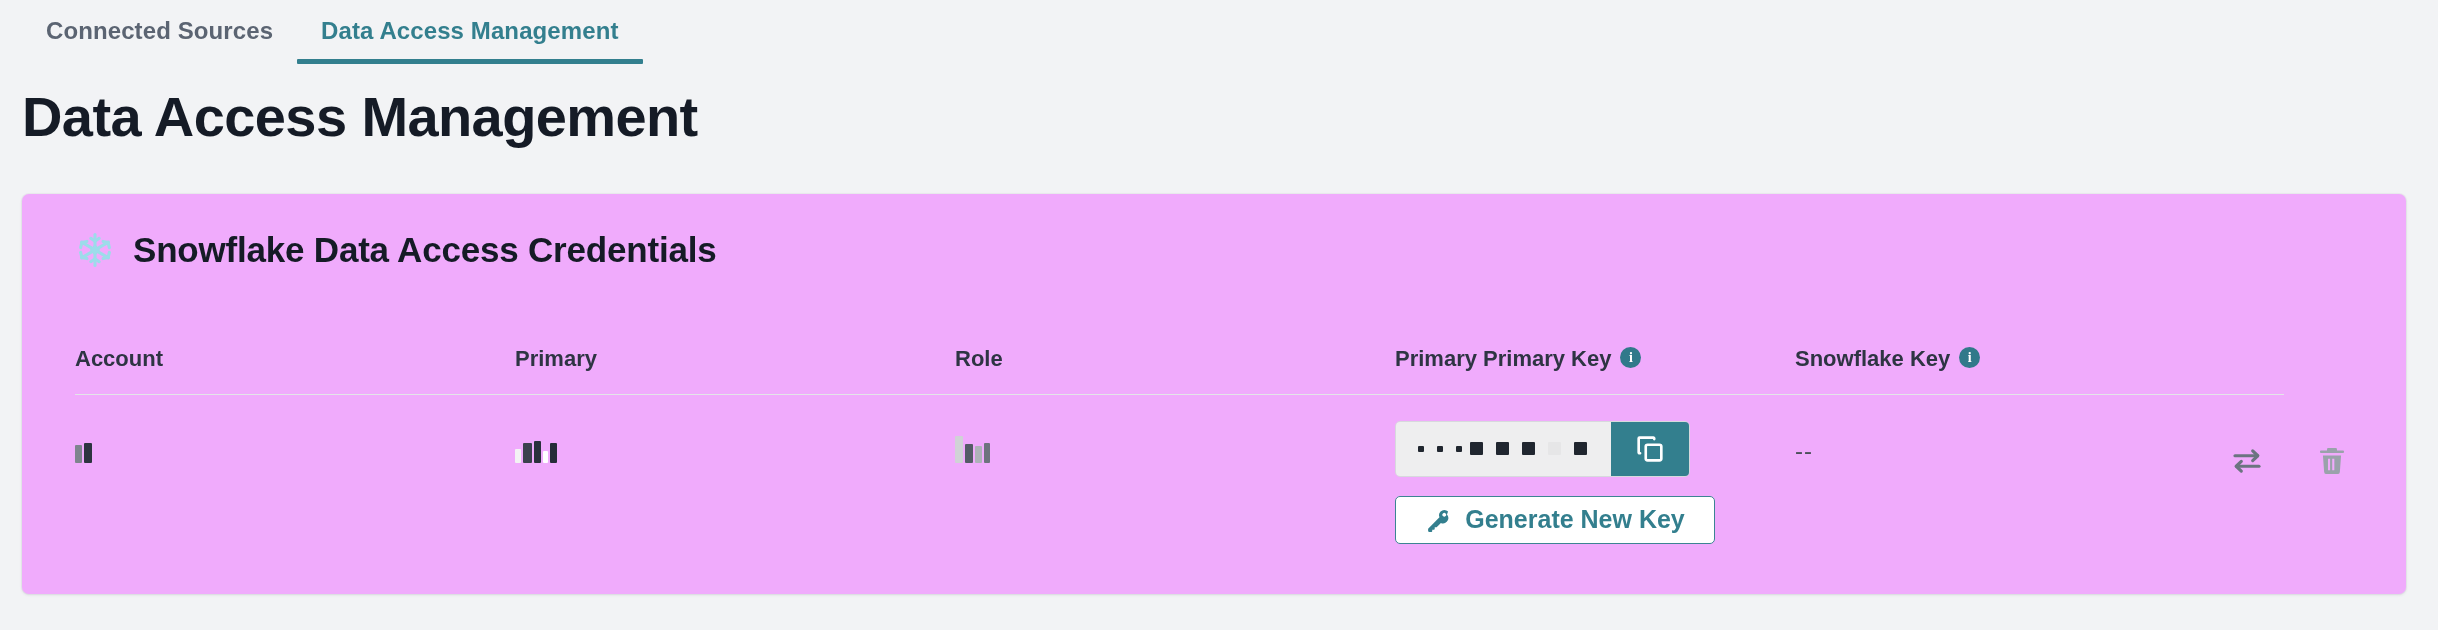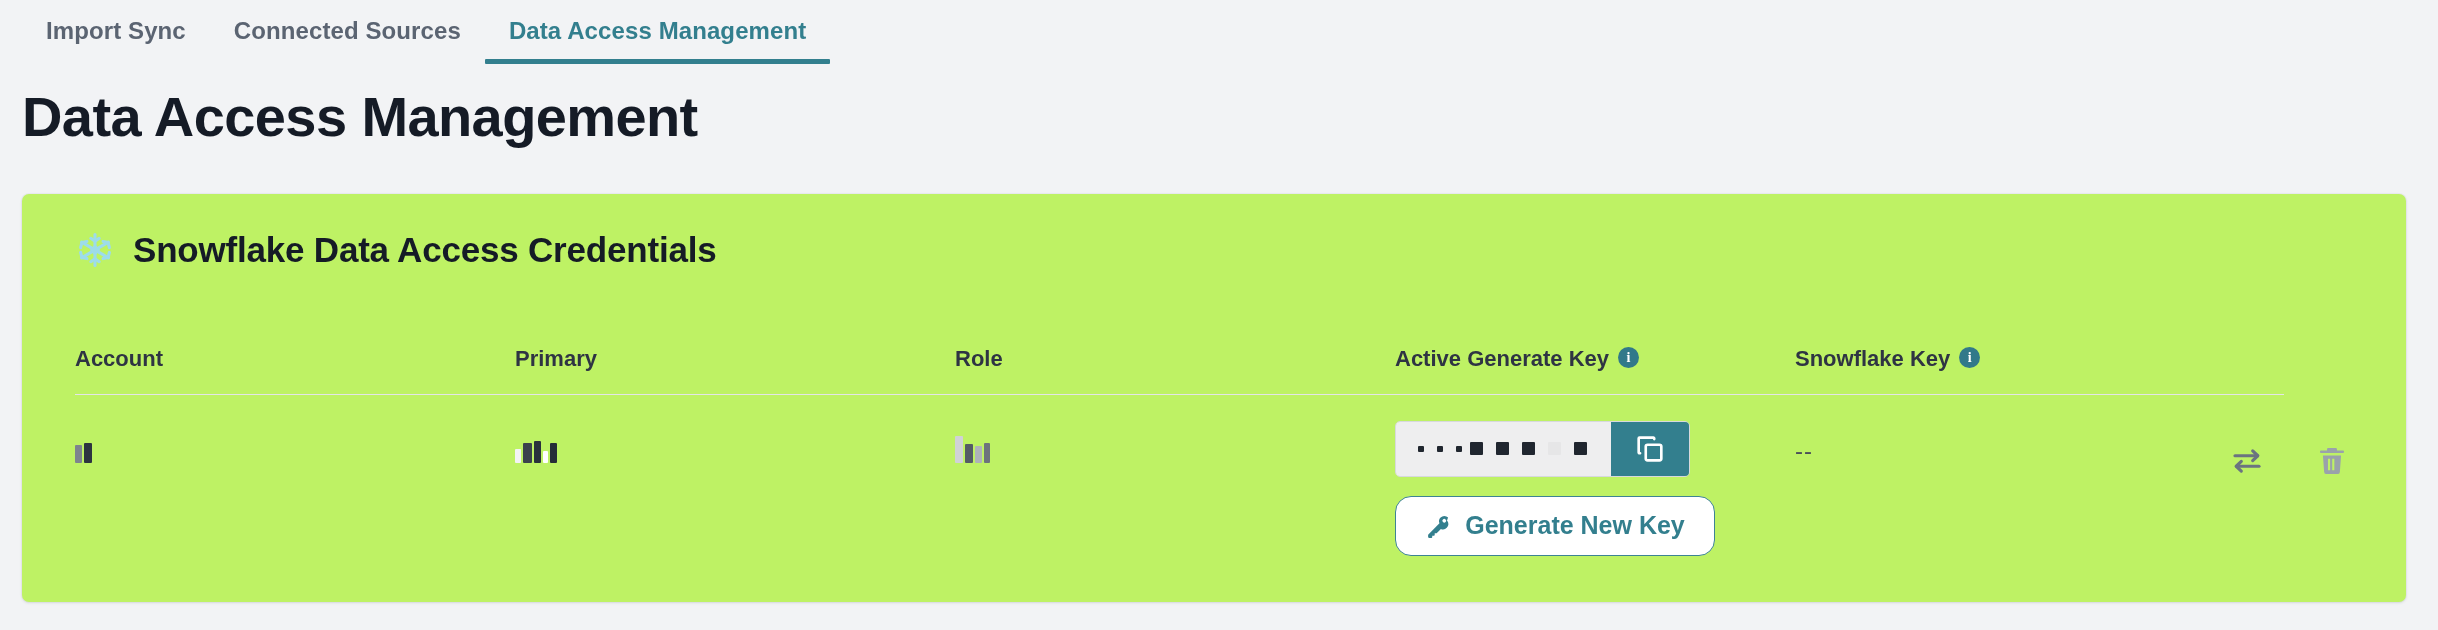--- a/index.html
+++ b/index.html
@@ -62,21 +62,21 @@
     color: #151b26;
     letter-spacing: -0.6px;
     padding: 14px 0 0 22px;
     line-height: 1.12;
   }
 
   
   .card {
     position: relative;
     margin: 45px 32px 0 22px;
-    background: #bef264;
+    background: #f0abfc;
     border-radius: 7px;
     box-shadow: 0 1px 3px rgba(20,30,50,0.10), 0 0 0 1px rgba(20,30,50,0.03);
     min-height: 400px;
     padding: 0 0 46px 0;
   }
 
   .card-header {
     display: flex;
     align-items: center;
     gap: 18px;
@@ -242,25 +242,25 @@
 
   .copy-btn svg { display: block; }
 
   
   .gen-btn {
     margin-top: 19px;
     display: inline-flex;
     align-items: center;
     justify-content: center;
     gap: 14px;
-    height: 60px;
+    height: 48px;
     padding: 0 30px;
     background: #ffffff;
     border: 1.6px solid #3d8493;
-    border-radius: 16px;
+    border-radius: 5px;
     color: #337f8e;
     font-size: 25px;
     font-weight: 700;
     font-family: "Liberation Sans", sans-serif;
     cursor: pointer;
     white-space: nowrap;
     width: 320px;
   }
 
   .gen-btn svg { display:block; flex:0 0 auto; }
@@ -283,21 +283,20 @@
     display: flex;
     align-items: center;
     justify-content: center;
     line-height: 0;
   }
 </style>
 </head>
 <body>
 
 <div class="tabbar">
-  <button class="tab">Import Sync</button>
   <button class="tab">Connected Sources</button>
   <button class="tab active">Data Access Management</button>
 </div>
 
 <h1 class="page-title">Data Access Management</h1>
 
 <section class="card">
 
   <div class="card-header">
     <span class="snowflake-icon">
@@ -340,21 +339,21 @@
             <span>Primary</span>
           </span>
         </th>
         <th>
           <span class="th-inner">
             <span>Role</span>
           </span>
         </th>
         <th>
           <span class="th-inner">
-            <span>Active Generate Key</span>
+            <span>Primary Primary Key</span>
             <span class="info-icon">i</span>
           </span>
         </th>
         <th>
           <span class="th-inner">
             <span>Snowflake Key</span>
             <span class="info-icon">i</span>
           </span>
         </th>
         <th></th>

